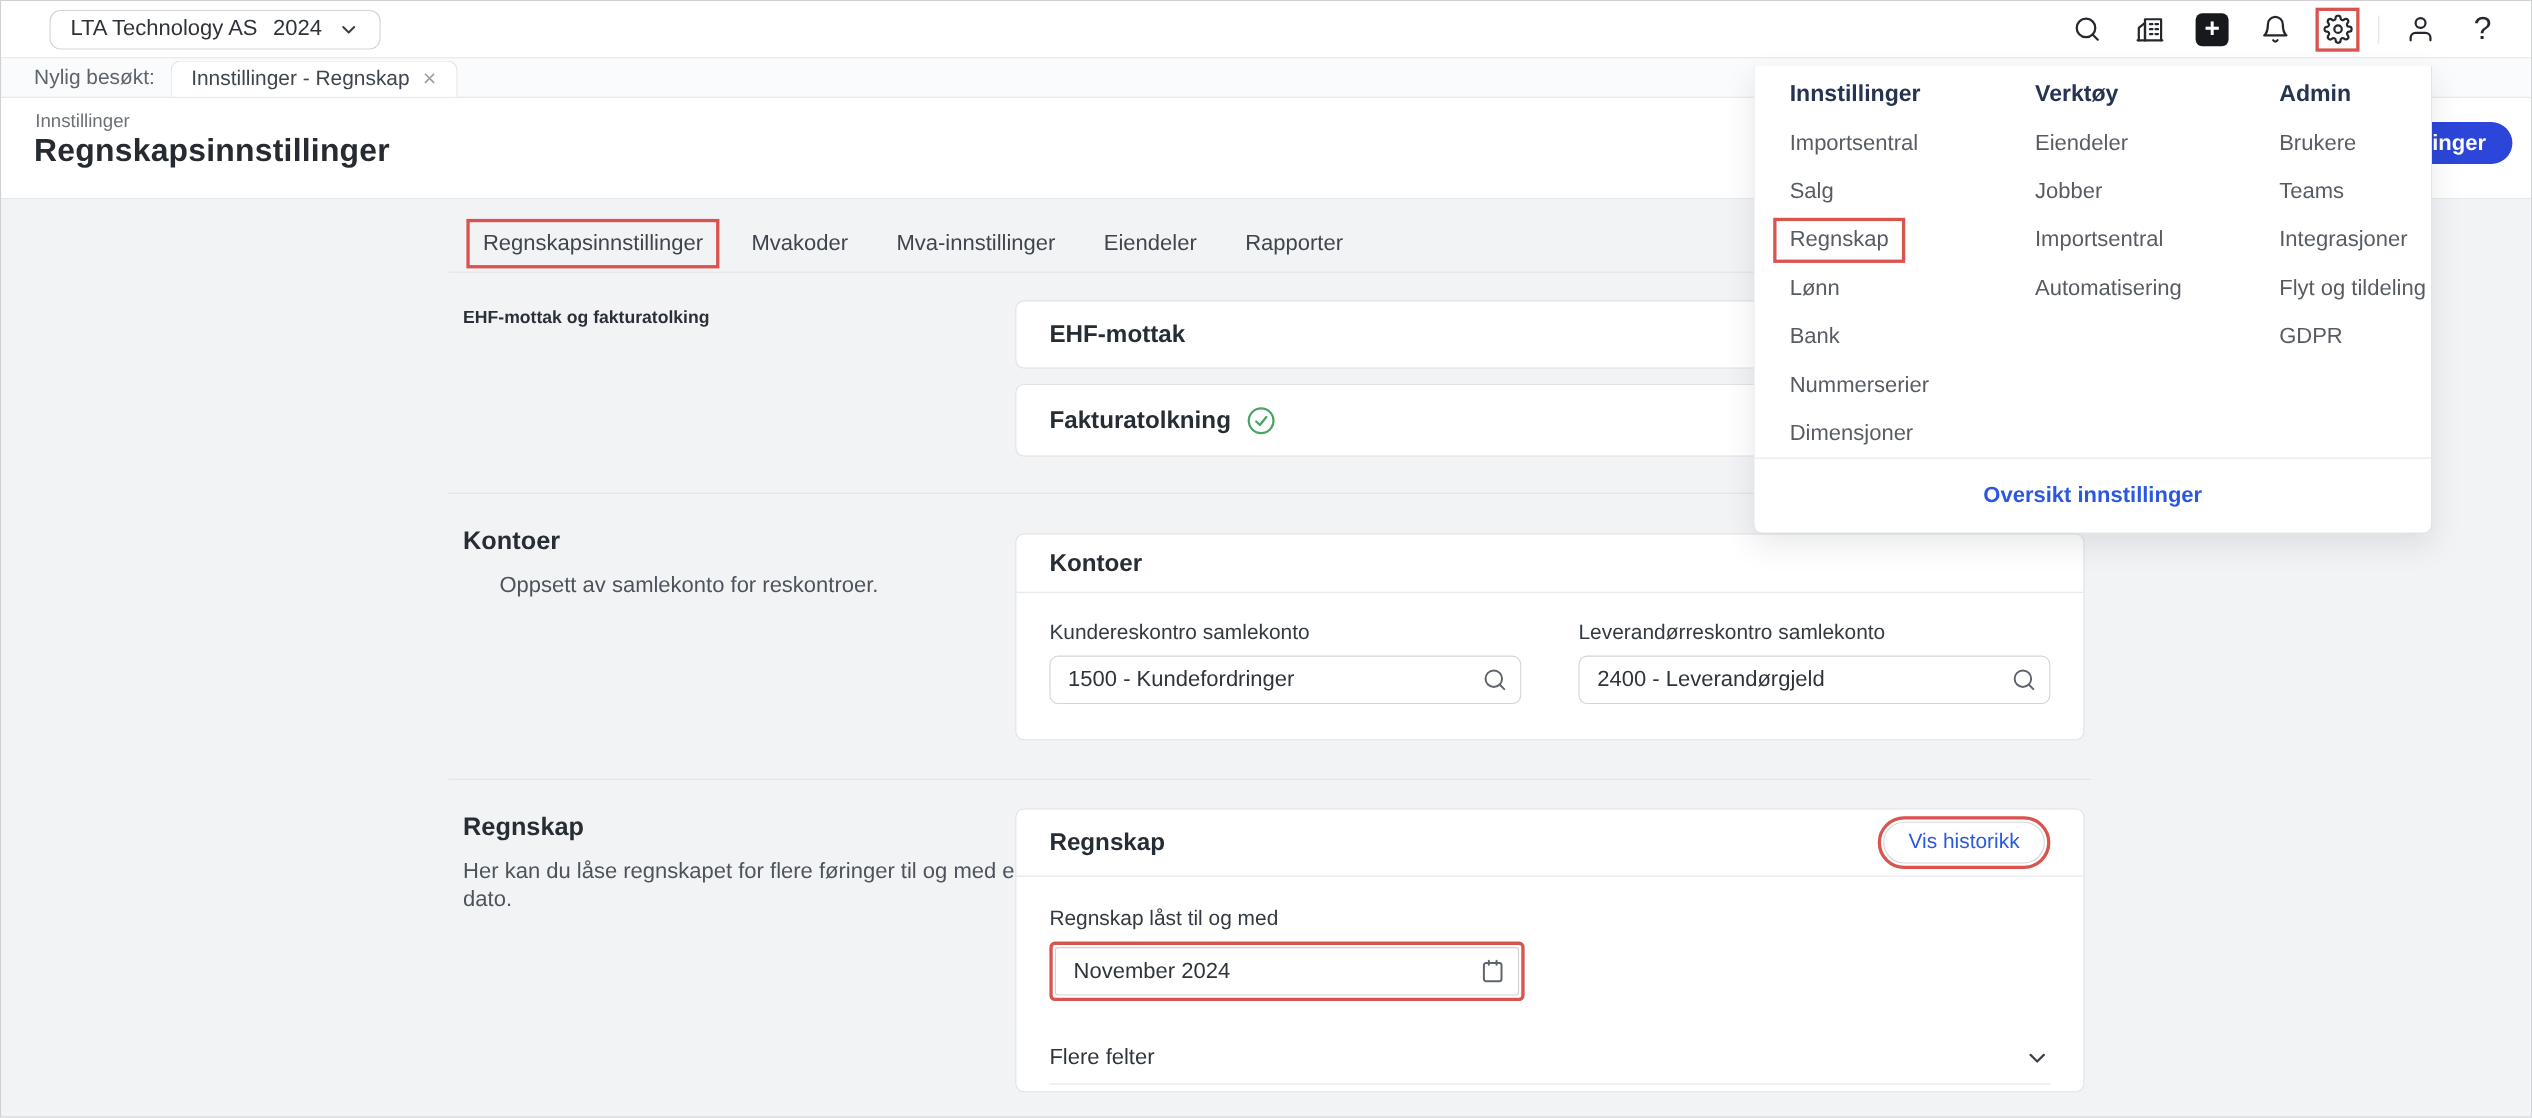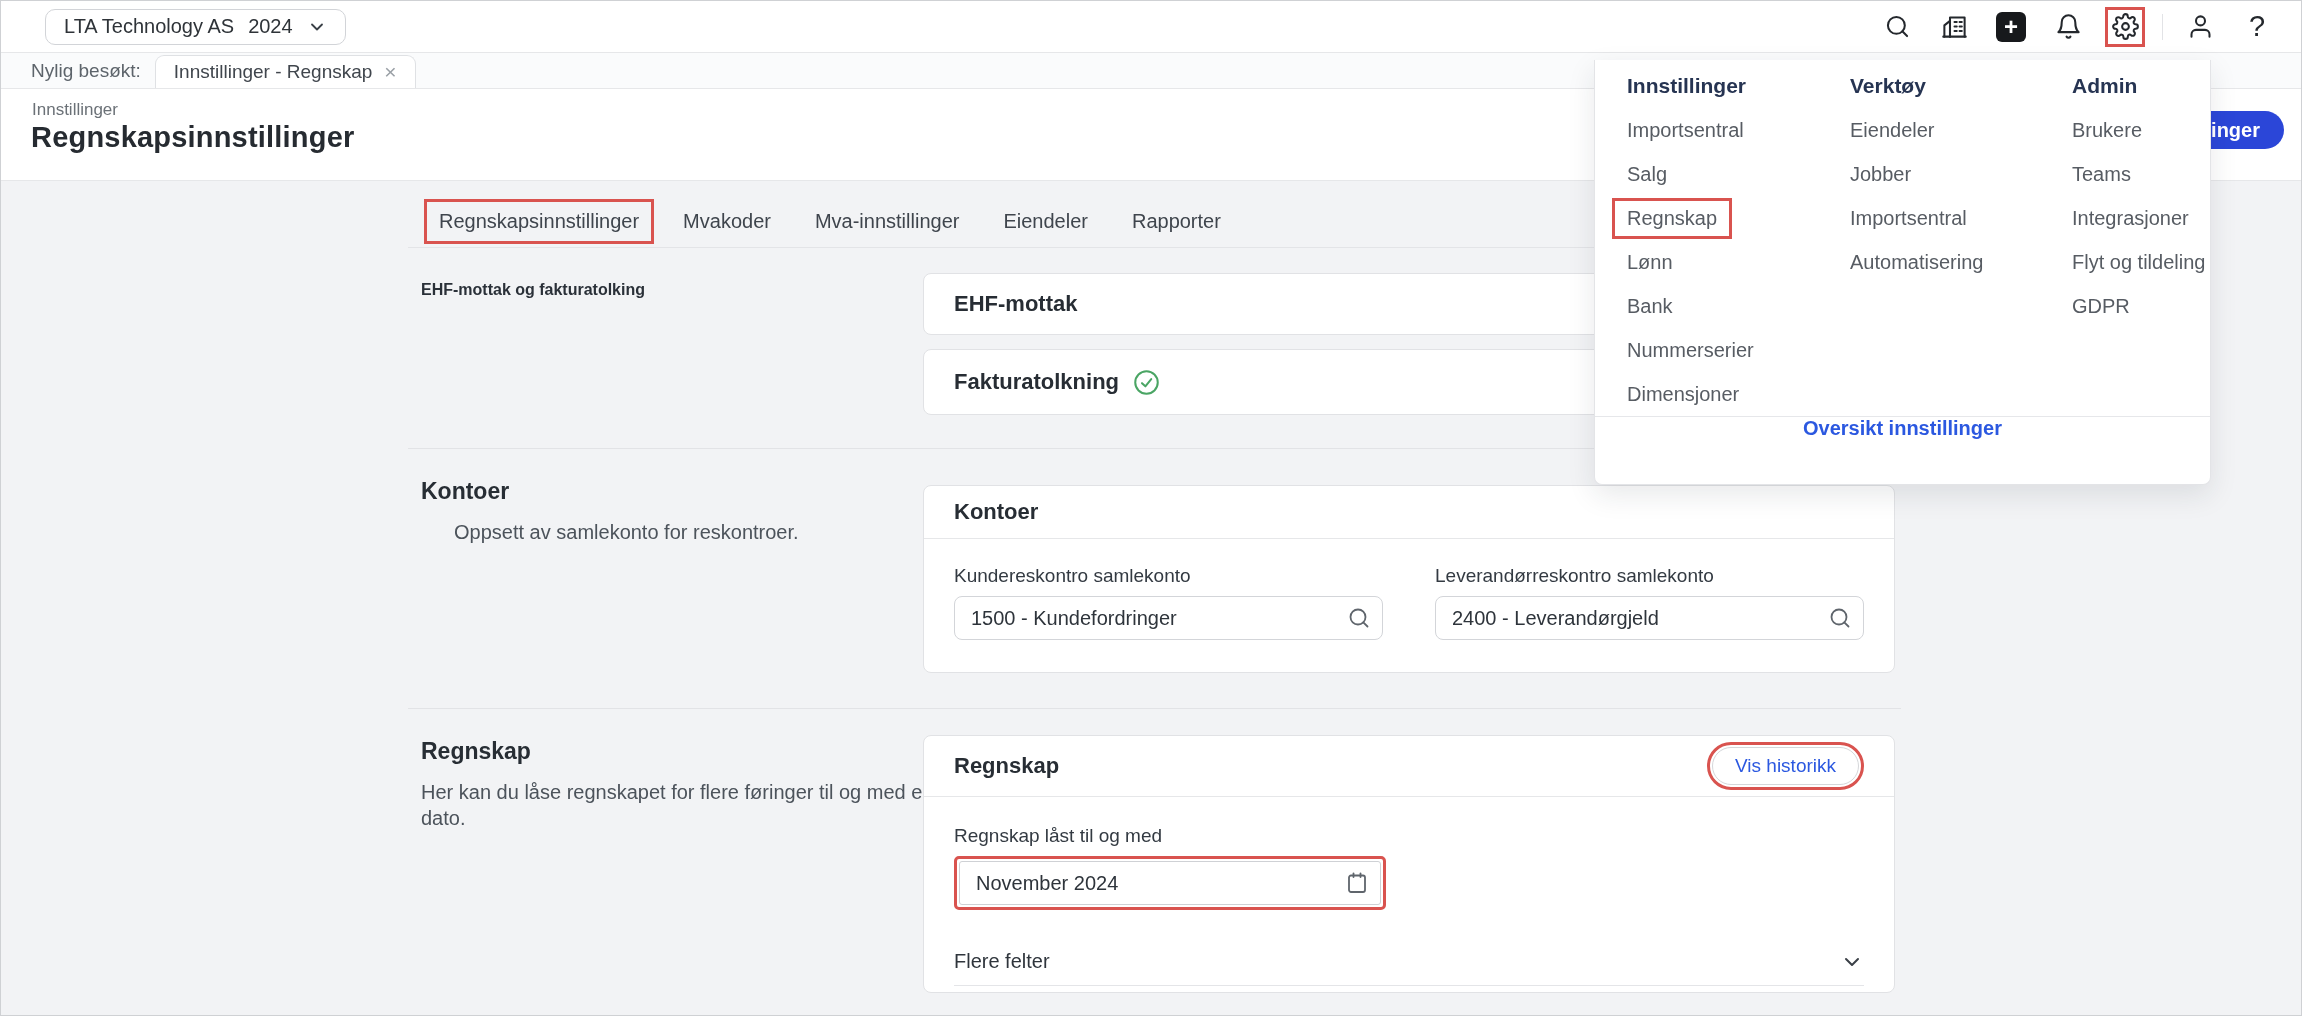--- a/index.html
+++ b/index.html
@@ -70,21 +70,21 @@
   .more-fields .mf-label { font-size:20px; color:#2f353c; }
   .more-fields svg { width:24px; height:24px; stroke:#3a4047; stroke-width:2; fill:none; stroke-linecap:round; stroke-linejoin:round; }
 
   
   .settings-menu { position:absolute; left:1593px; top:59px; width:617px; height:425px; background:#fff; border:1px solid #e3e4e7; border-top:none; border-radius:0 0 8px 8px; box-shadow:0 10px 28px rgba(30,35,45,.10); z-index:50; display:flex; flex-direction:column; }
   .menu-body { flex:1; display:grid; grid-template-columns:223px 222px 1fr; padding:4px 0 0 32px; }
   .menu-col-header { height:44px; display:flex; align-items:center; font-size:21px; font-weight:700; color:#263452; }
   .menu-item { height:44px; display:flex; align-items:center; font-size:20px; color:#575c63; cursor:pointer; }
   .menu-item span { white-space:nowrap; }
   .anno-item { border:3px solid #d9534f; padding:6px 12px; margin-left:-15px; }
-  .menu-footer { height:70px; border-top:1px solid #e6e7ea; display:flex; align-items:flex-start; justify-content:center; }
+  .menu-footer { height:70px; border-top:1px solid #e6e7ea; display:flex; align-items:center; justify-content:center; }
   .menu-footer-link { font-size:20px; font-weight:600; color:#2b58e0; cursor:pointer; }
 </style>
 </head>
 <body>
 
 <div class="app">
 
   <header class="topbar">
     <div class="company-selector">
       <span>LTA Technology AS</span>

